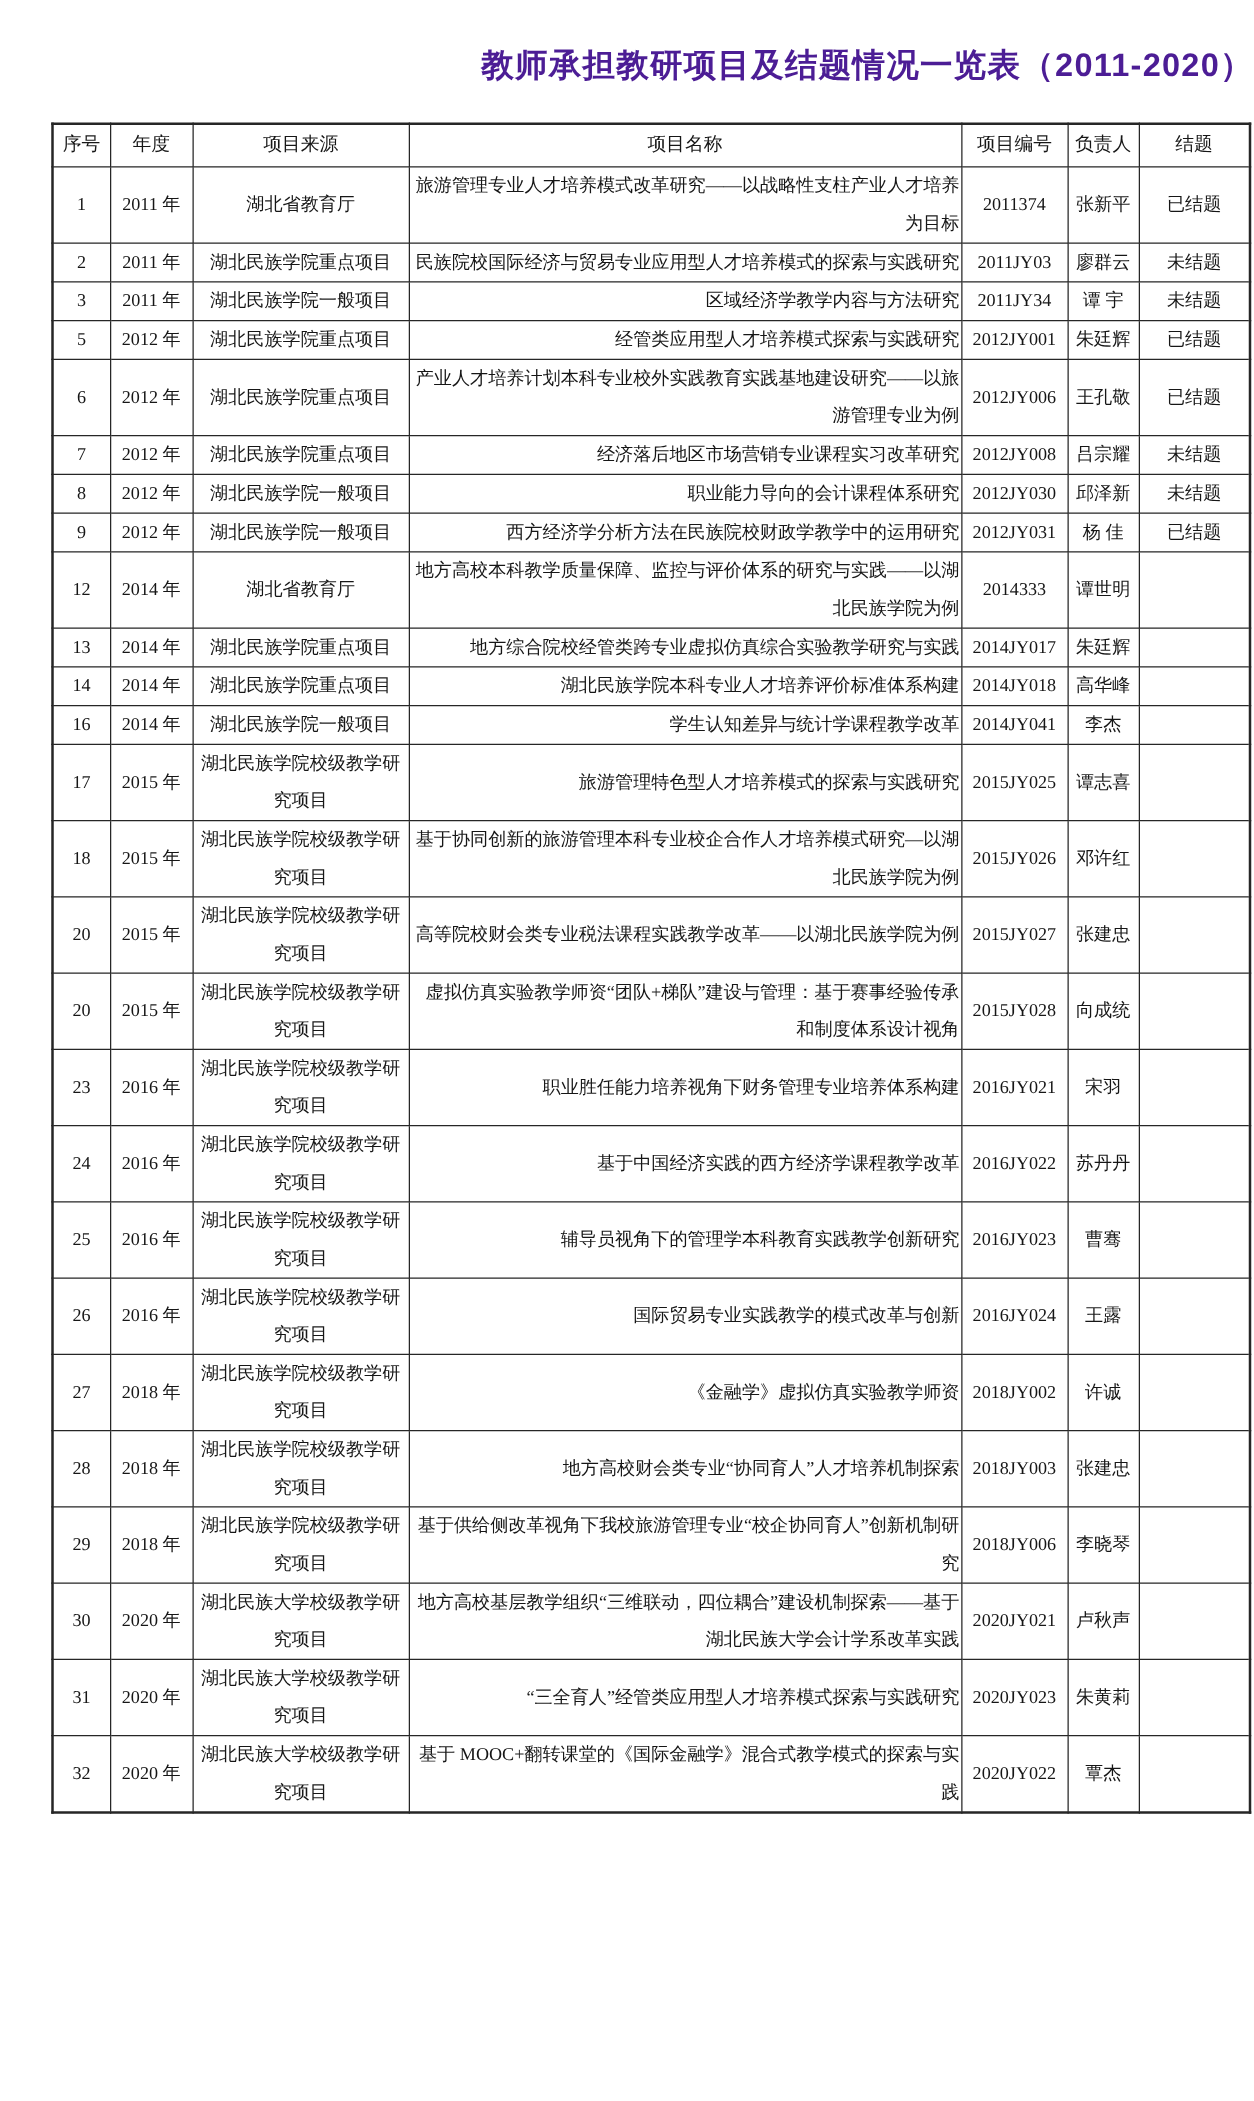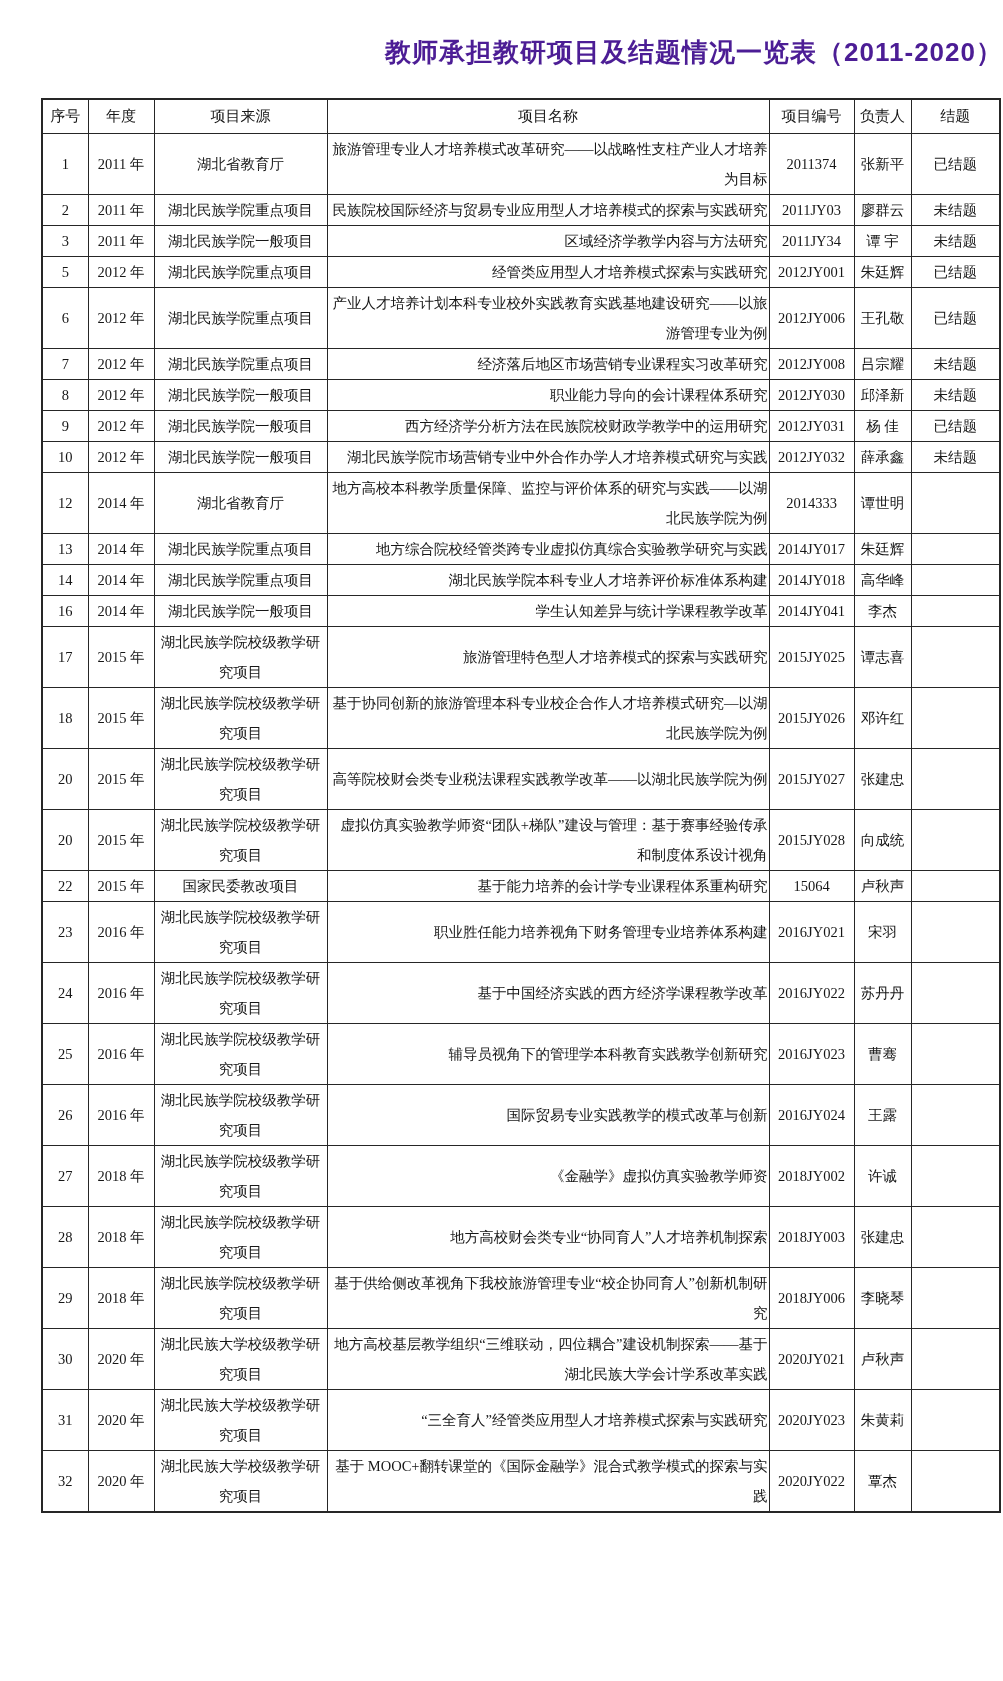--- a/index.html
+++ b/index.html
@@ -160,29 +160,20 @@
       <tr>
         <td class="col-index">9</td>
         <td class="col-year">2012 年</td>
         <td class="col-source">湖北民族学院一般项目</td>
         <td class="col-title">西方经济学分析方法在民族院校财政学教学中的运用研究</td>
         <td class="col-code">2012JY031</td>
         <td class="col-leader">杨 佳</td>
         <td class="col-status">已结题</td>
       </tr>
       <tr>
-        <td class="col-index">10</td>
-        <td class="col-year">2012 年</td>
-        <td class="col-source">湖北民族学院一般项目</td>
-        <td class="col-title">湖北民族学院市场营销专业中外合作办学人才培养模式研究与实践</td>
-        <td class="col-code">2012JY032</td>
-        <td class="col-leader">薛承鑫</td>
-        <td class="col-status">未结题</td>
-      </tr>
-      <tr>
         <td class="col-index">12</td>
         <td class="col-year">2014 年</td>
         <td class="col-source">湖北省教育厅</td>
         <td class="col-title">地方高校本科教学质量保障、监控与评价体系的研究与实践——以湖北民族学院为例</td>
         <td class="col-code">2014333</td>
         <td class="col-leader">谭世明</td>
         <td class="col-status"></td>
       </tr>
       <tr>
         <td class="col-index">13</td>
@@ -241,29 +232,20 @@
       <tr>
         <td class="col-index">20</td>
         <td class="col-year">2015 年</td>
         <td class="col-source">湖北民族学院校级教学研究项目</td>
         <td class="col-title">虚拟仿真实验教学师资“团队+梯队”建设与管理：基于赛事经验传承和制度体系设计视角</td>
         <td class="col-code">2015JY028</td>
         <td class="col-leader">向成统</td>
         <td class="col-status"></td>
       </tr>
       <tr>
-        <td class="col-index">22</td>
-        <td class="col-year">2015 年</td>
-        <td class="col-source">国家民委教改项目</td>
-        <td class="col-title">基于能力培养的会计学专业课程体系重构研究</td>
-        <td class="col-code">15064</td>
-        <td class="col-leader">卢秋声</td>
-        <td class="col-status"></td>
-      </tr>
-      <tr>
         <td class="col-index">23</td>
         <td class="col-year">2016 年</td>
         <td class="col-source">湖北民族学院校级教学研究项目</td>
         <td class="col-title">职业胜任能力培养视角下财务管理专业培养体系构建</td>
         <td class="col-code">2016JY021</td>
         <td class="col-leader">宋羽</td>
         <td class="col-status"></td>
       </tr>
       <tr>
         <td class="col-index">24</td>

